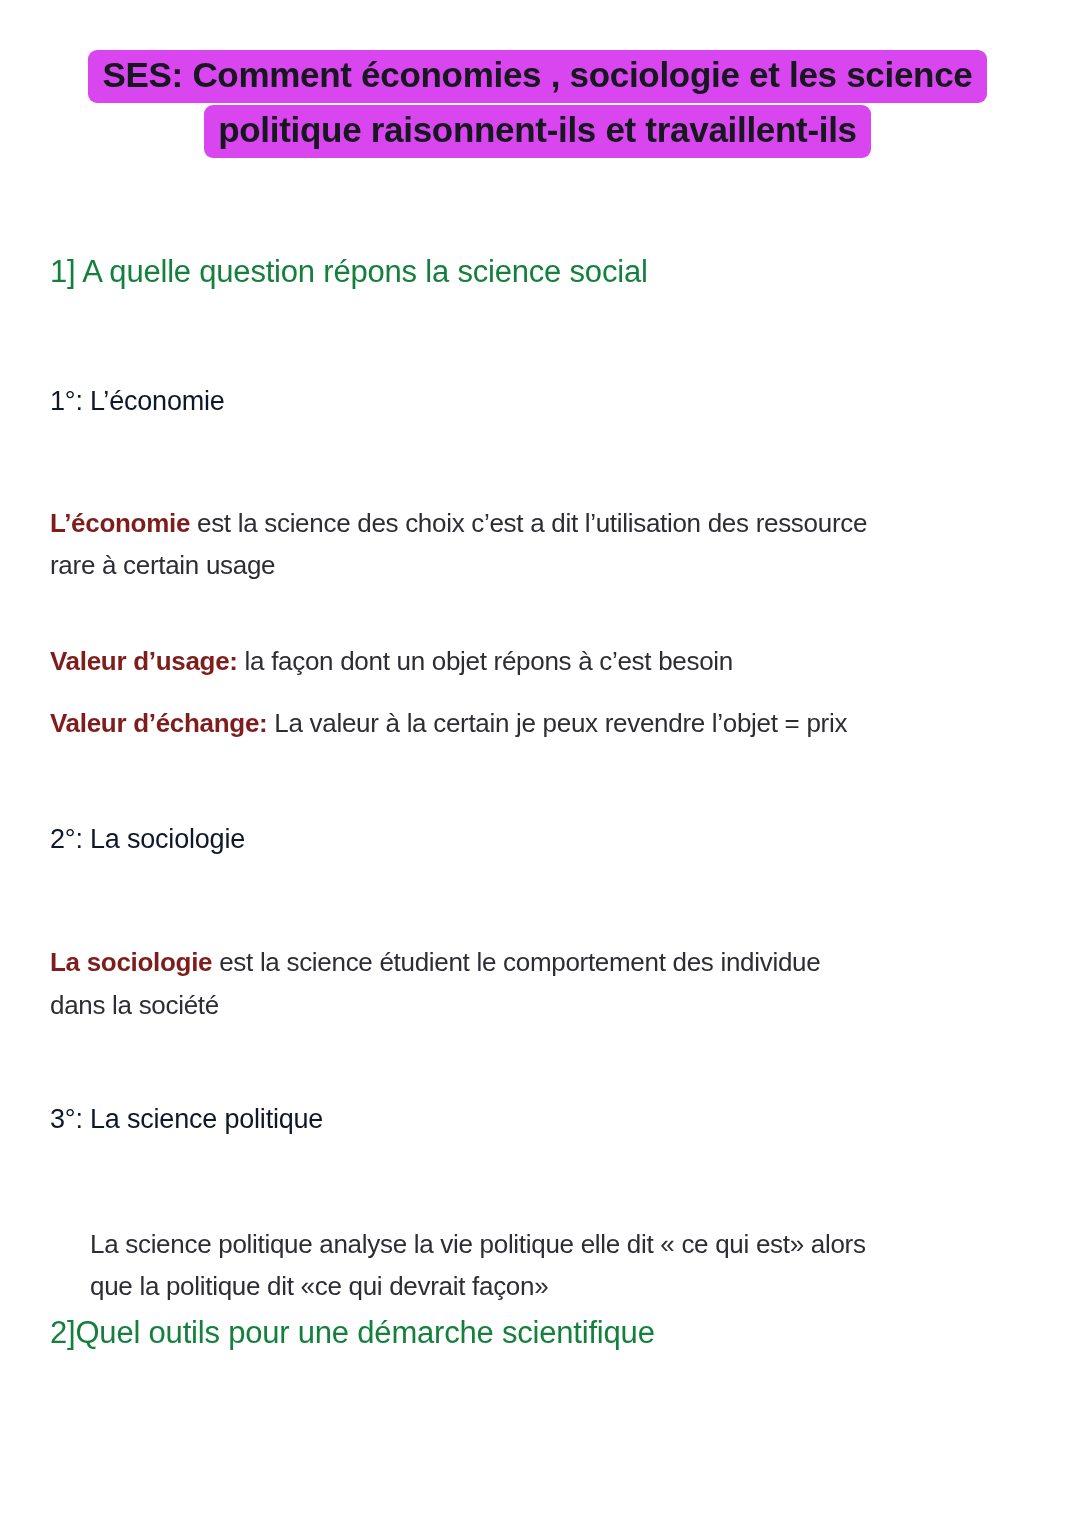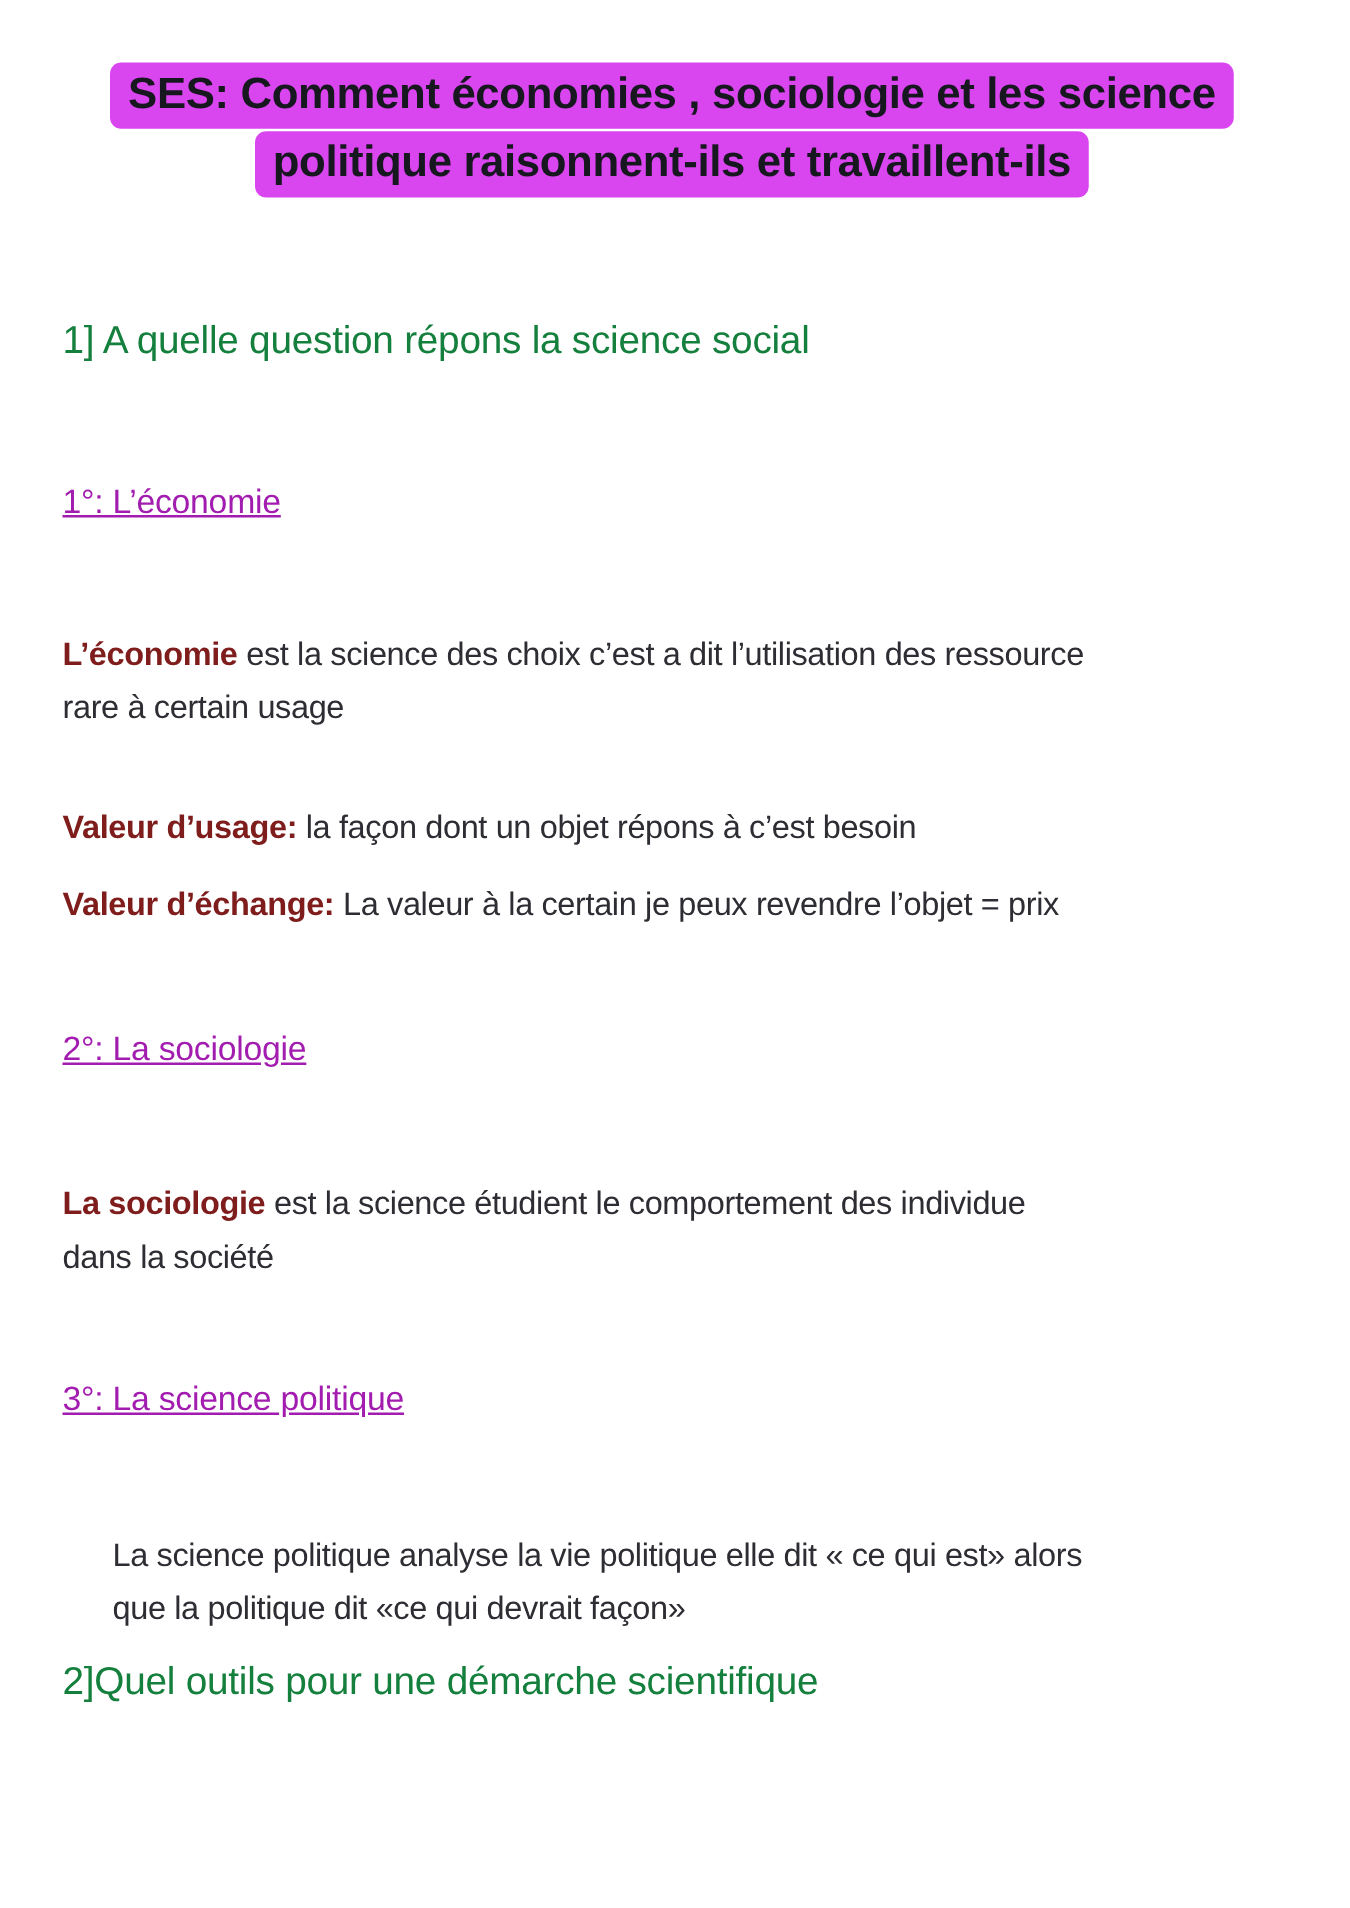--- a/index.html
+++ b/index.html
@@ -35,28 +35,27 @@
     border-radius: 9px;
   }
   .section-heading {
     font-size: 31px;
     font-weight: 400;
     color: #15803d;
     letter-spacing: -0.2px;
     margin: 0;
   }
   .section-1 { margin-top: 96px; }
-  .section-2 { margin-top: 20px; }
+  .section-2 { margin-top: 8px; }
   .sub-heading {
     font-size: 27px;
     font-weight: 400;
-    color: #a21caf;
+    color: #0f172a;
     letter-spacing: -0.2px;
     margin: 0;
-    text-decoration: underline;
   }
   .sub-1 { margin-top: 96px; }
   .sub-2 { margin-top: 80px; }
   .sub-3 { margin-top: 78px; }
   .body-text {
     font-size: 26px;
     line-height: 1.62;
     color: #2d2d33;
     letter-spacing: -0.3px;
     margin: 0;

